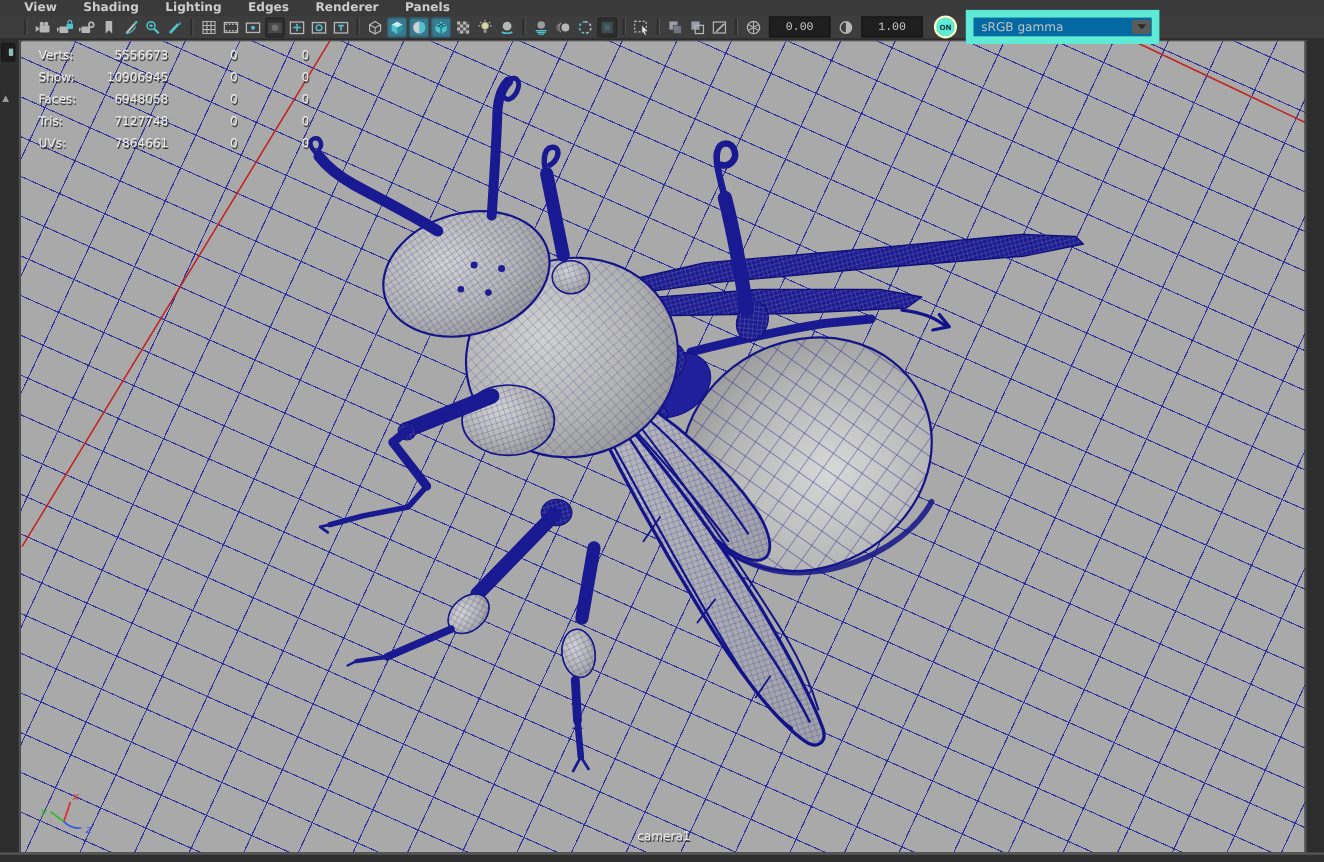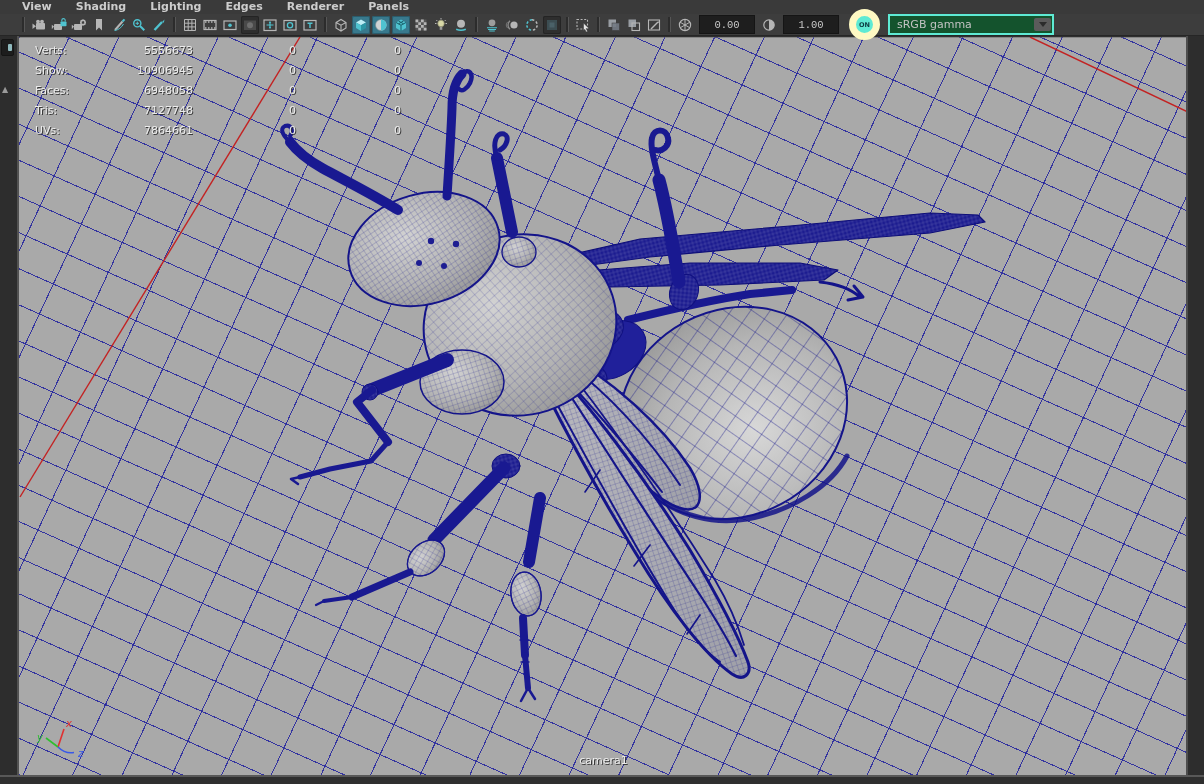--- a/index.html
+++ b/index.html
@@ -31,24 +31,24 @@
     background:#2c2c2c;border-right:1px solid #565656;
   }
   .tfield{
     width:50px;height:15px;background:#1e1e1e;border:1px solid #151515;
     color:#c9c9c9;font-size:10.5px;text-align:center;margin:0 4px;flex:0 0 auto;
     font-family:Liberation Mono, monospace;
   }
   .on-toggle{
     width:17px;height:17px;border-radius:50%;background:#5eead4;color:#0c3b42;
     font-size:6.5px;font-weight:bold;display:flex;align-items:center;justify-content:center;
-    border:7px solid #fef9c3;margin:0 6px;flex:0 0 auto;
+    border:2px solid #fef9c3;margin:0 6px;flex:0 0 auto;
   }
   .dropdown{
-    width:162px;height:17px;background:#14532d;border:2px solid #5eead4;
+    width:162px;height:17px;background:#0369a1;border:7px solid #5eead4;
     display:flex;align-items:center;margin-left:2px;flex:0 0 auto;
   }
   .dropdown .dd-label{color:#c2c2c2;font-size:11px;padding-left:7px;flex:1;}
   .dd-arrow-btn{
     width:17px;height:13px;background:#5b5b5b;border-radius:2px;margin-right:1px;
     display:flex;align-items:center;justify-content:center;
   }
   .dd-arrow{width:0;height:0;border-left:4px solid transparent;border-right:4px solid transparent;border-top:5px solid #2b2b2b;}
   
   .left-strip{position:absolute;left:0;top:36px;width:17px;bottom:0;background:#2d2d2d;border-right:2px solid #525252;z-index:3;}
@@ -63,21 +63,21 @@
     background-color:#a9a9a9;
     background-image:
       repeating-linear-gradient(24deg,  rgba(32,32,158,.85) 0 1px, transparent 1px 33px),
       repeating-linear-gradient(115deg, rgba(32,32,158,.85) 0 1px, transparent 1px 45px);
     box-shadow:inset 0 1px 0 rgba(100,100,100,.5);
     z-index:2;
   }
   .vp-svg{position:absolute;left:0;top:0;width:100%;height:100%;}
   
   .hud{position:absolute;left:16px;top:3px;color:#ececec;font-size:11px;z-index:3;}
-  .hud-row{display:flex;height:20px;align-items:center;text-shadow:1px 1px 0 rgba(45,45,45,.9);gap:40px;}
+  .hud-row{display:flex;height:20px;align-items:center;text-shadow:1px 1px 0 rgba(45,45,45,.9);}
   .hud-label{width:60px;text-align:left;}
   .hud-total{width:58px;text-align:right;}
   .hud-sel{width:63px;text-align:right;}
   .hud-other{width:65px;text-align:right;}
   .cam-label{
     position:absolute;left:50%;bottom:8px;transform:translateX(-50%);
     color:#ececec;font-size:11px;text-shadow:1px 1px 0 rgba(45,45,45,.9);z-index:3;
   }
   .ticon{display:block;}
 </style>

